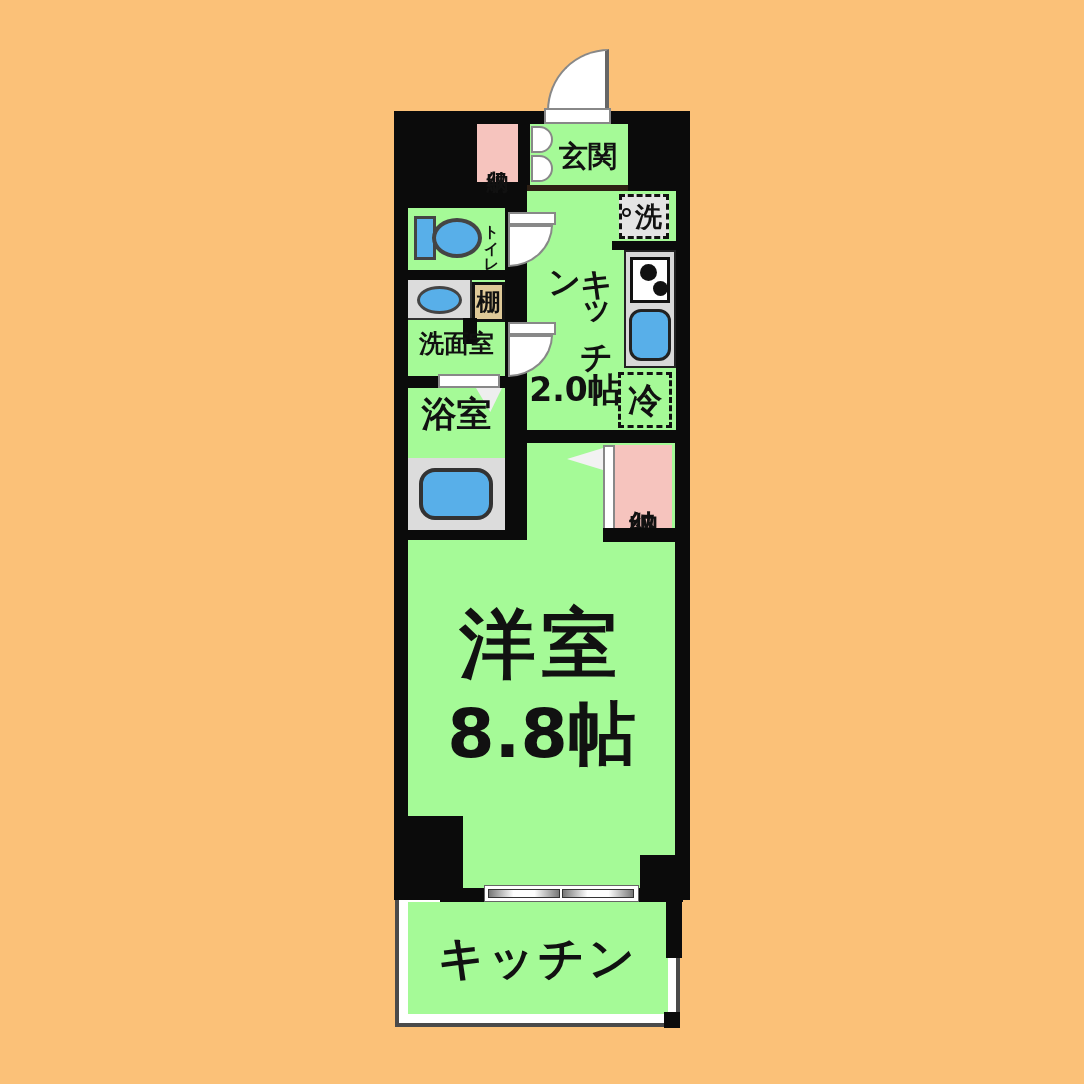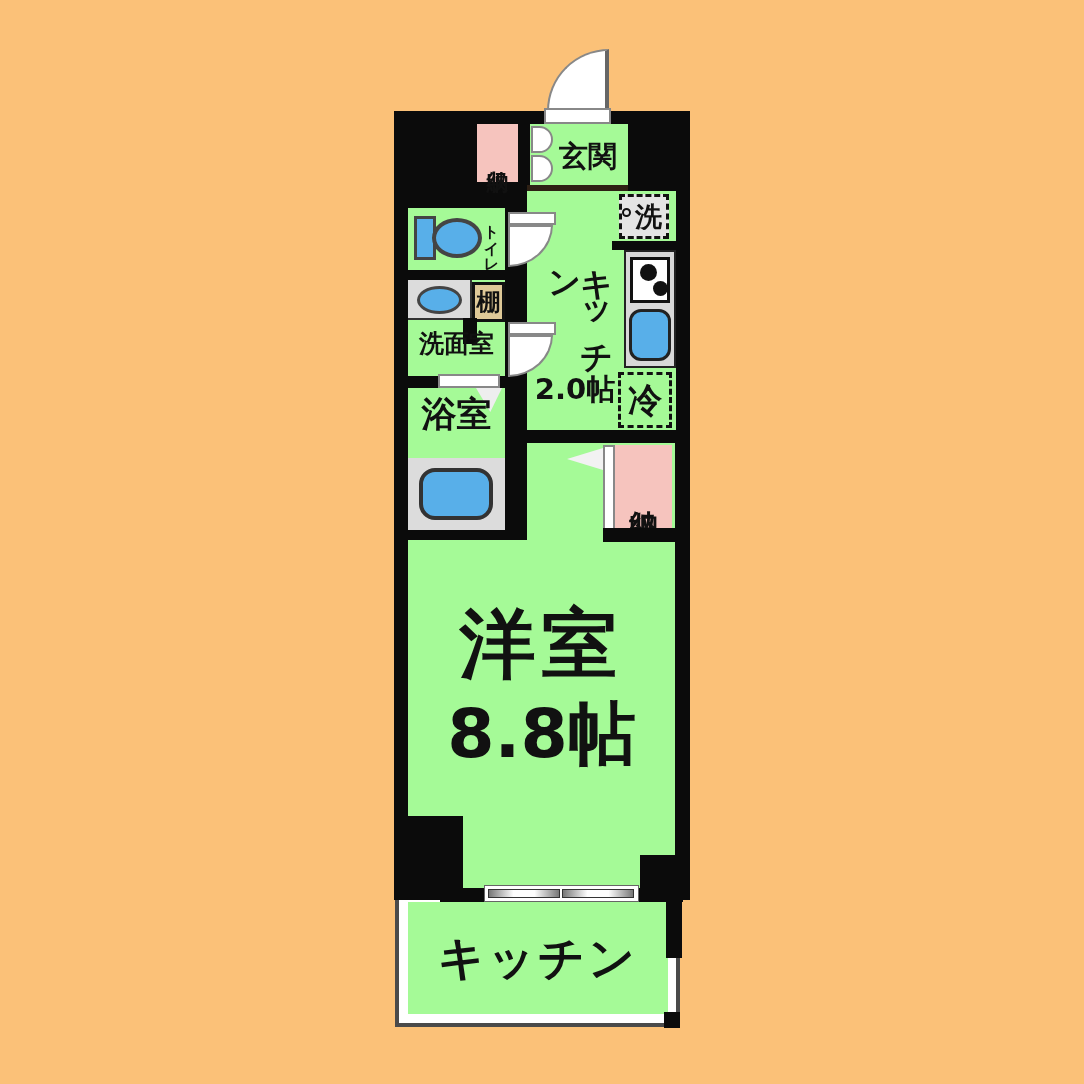--- a/index.html
+++ b/index.html
@@ -35,21 +35,21 @@
   #base{left:394px;top:111px;width:296px;height:789px;}
 
   
   #genkan{left:530px;top:124px;width:98px;height:62px;}
   #genkan-label{left:548px;top:140px;width:80px;height:32px;font-size:29px;}
   #step-line{left:527px;top:185px;width:101px;height:6px;background:var(--step_brown);}
   #kitchen-a{left:527px;top:191px;width:101px;height:239px;}
   #kitchen-b{left:613px;top:191px;width:63px;height:59px;}
   #kitchen-c{left:613px;top:368px;width:63px;height:62px;}
   #kitchen-label{left:558px;top:248px;width:46px;height:128px;font-size:32px;}
-  #kitchen-size{left:522px;top:370px;width:106px;height:38px;font-size:29px;}
+  #kitchen-size{left:522px;top:370px;width:106px;height:38px;font-size:33px;}
   #toilet-room{left:408px;top:208px;width:97px;height:62px;}
   #washroom{left:408px;top:280px;width:97px;height:96px;}
   #washroom-label{left:408px;top:328px;width:97px;height:30px;font-size:25px;}
   #bath-green{left:408px;top:388px;width:97px;height:70px;}
   #bath-label{left:408px;top:392px;width:97px;height:44px;font-size:35px;}
   #tub-area{left:408px;top:458px;width:97px;height:72px;}
   #mainroom-a{left:527px;top:443px;width:148px;height:97px;}
   #mainroom-b{left:408px;top:540px;width:267px;height:348px;}
   #mainroom-label{left:408px;top:598px;width:267px;height:92px;font-size:76px;letter-spacing:6px;}
   #mainroom-size{left:408px;top:692px;width:267px;height:84px;font-size:68px;}

